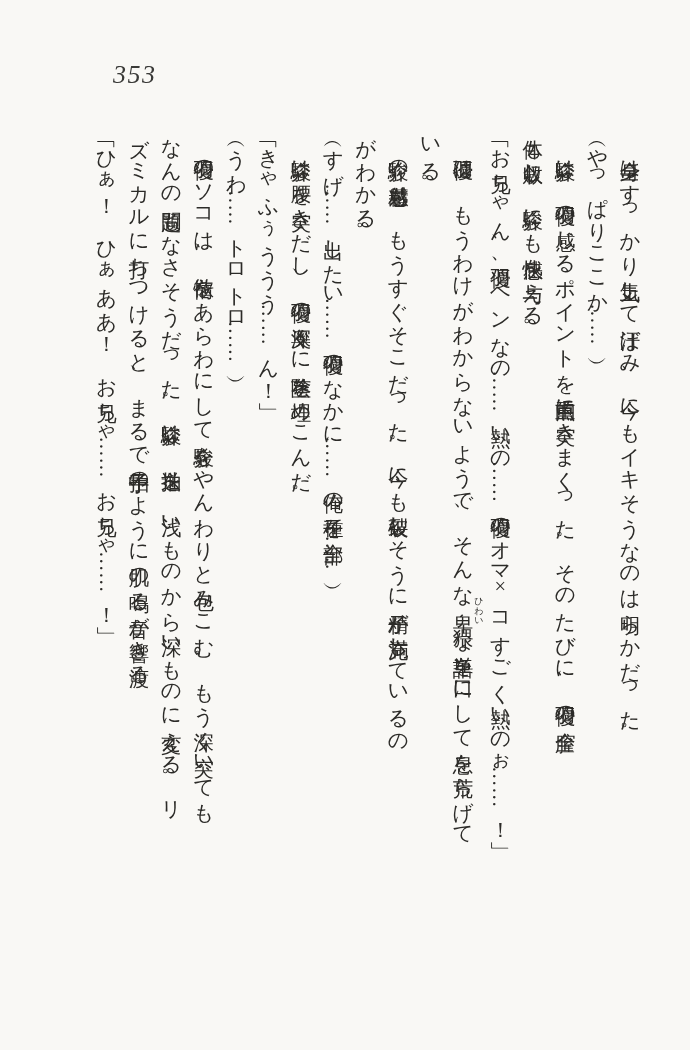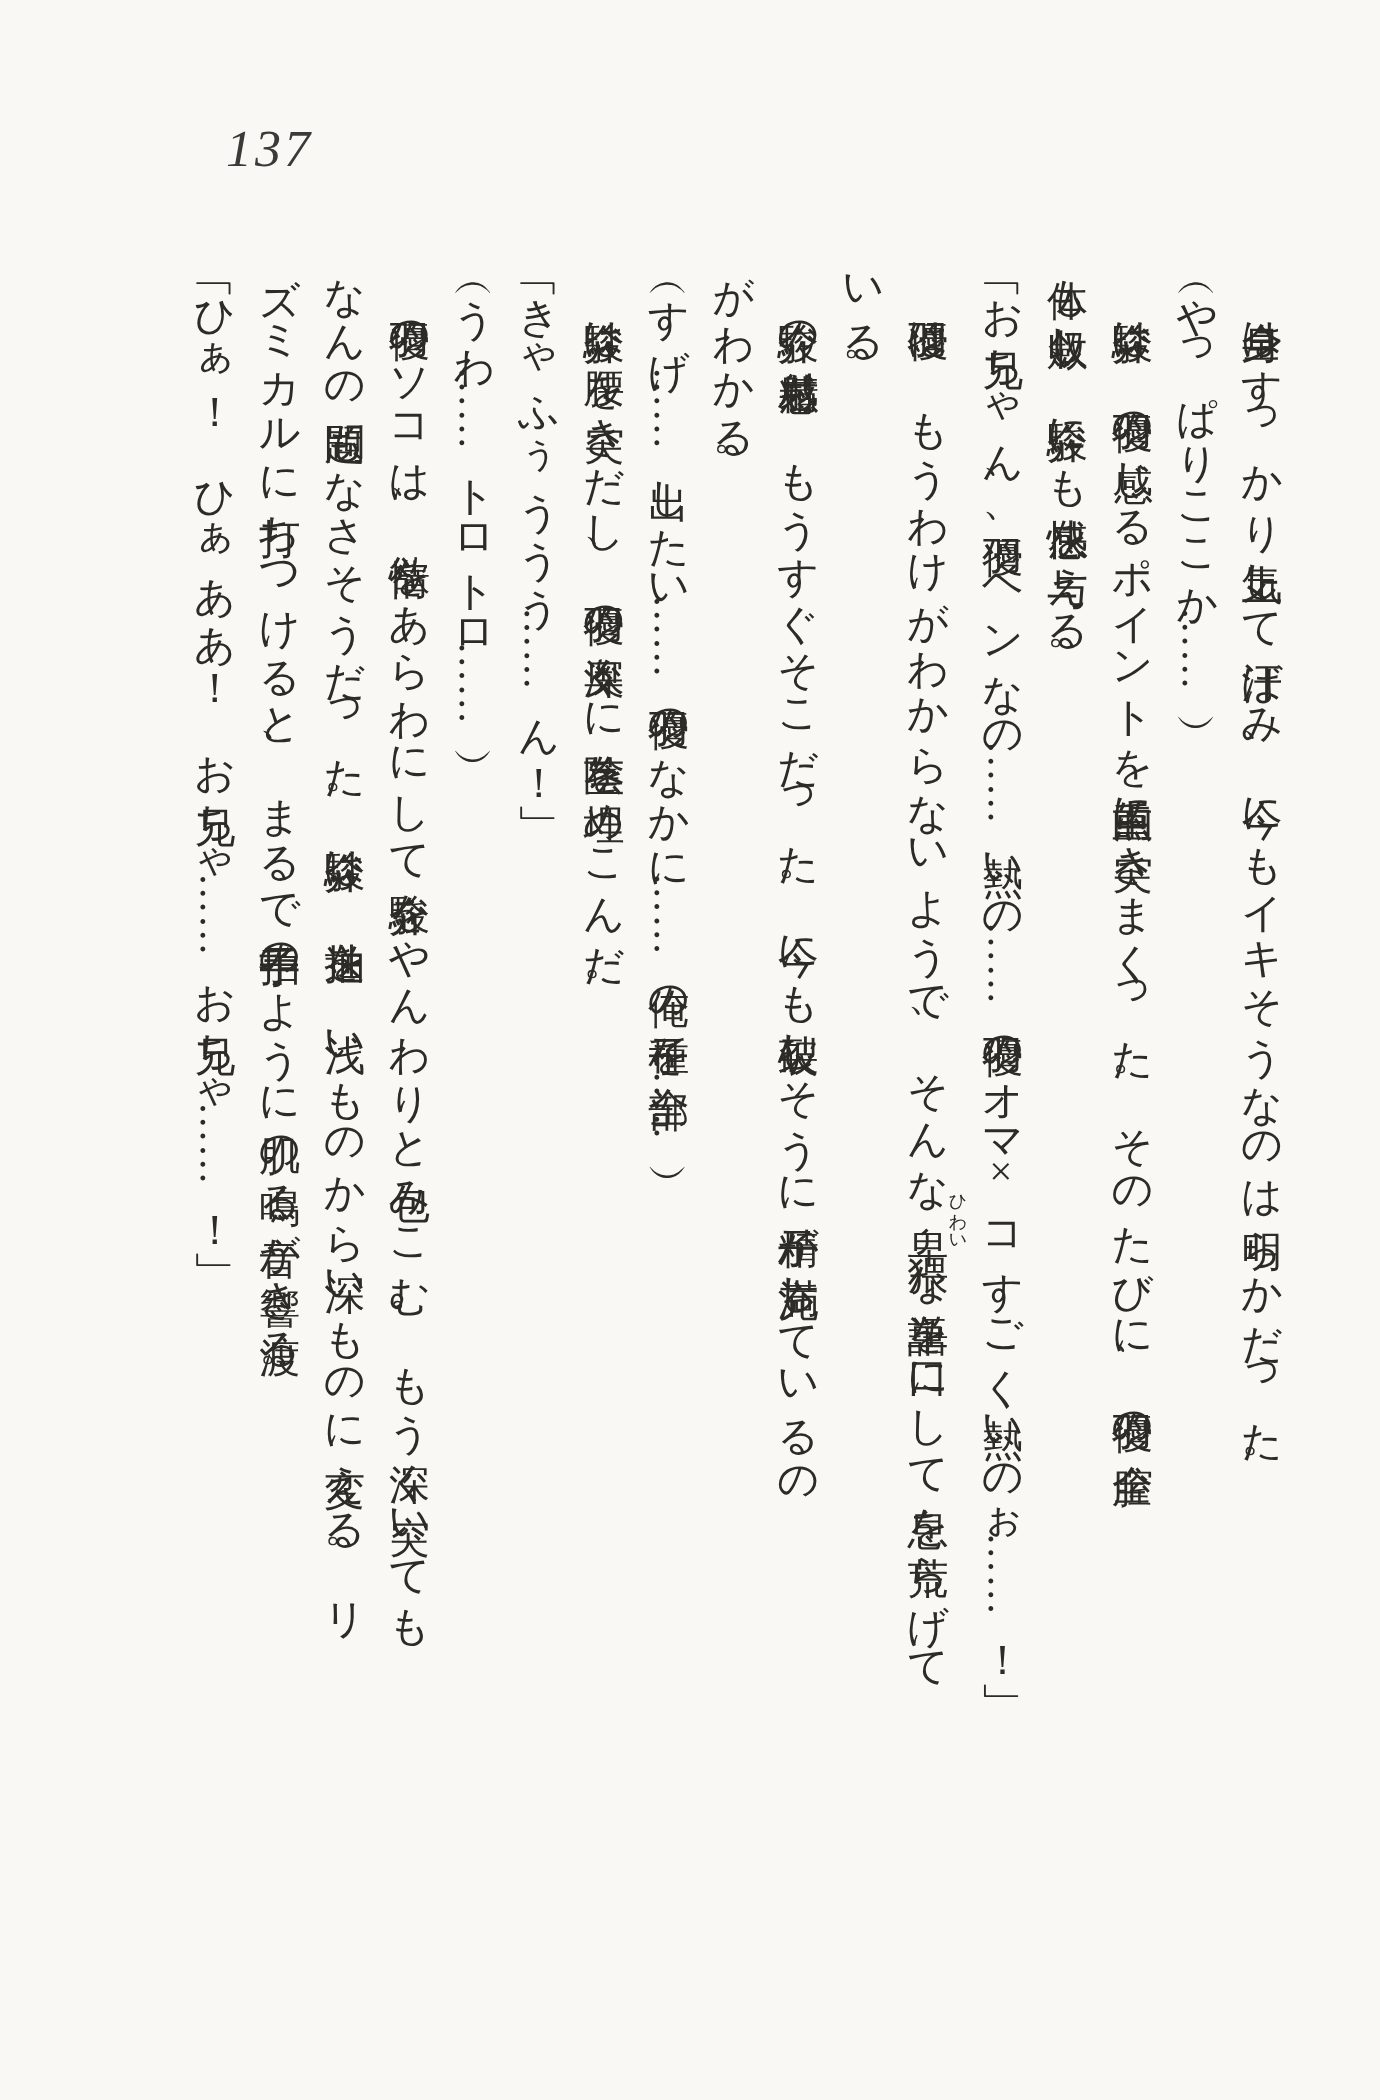--- a/index.html
+++ b/index.html
@@ -49,21 +49,21 @@
   rt {
     font-size: 9px;
     letter-spacing: 0;
     color: var(--fg, #2c2b28);
   }
 </style>
 </head>
 <body>
 
 <div class="page">
-  <div class="page-number">137</div>
+  <div class="page-number">353</div>
   <div class="text-block" id="text-block">
       <p class="line ind-1">全身はすっかり上気して汗ばみ、今にもイキそうなのは明らかだった。</p>
       <p class="line ind-0_5">（やっぱりここか……）</p>
       <p class="line ind-1">駿介は、優羽の感じるポイントを重点的に突きまくった。そのたびに、優羽の膣全</p>
       <p class="line ind-0">体も収斂し、駿介にも快感を与える。</p>
       <p class="line ind-0_5">「お兄ちゃん、優羽、ヘンなの……熱いの……優羽のオマ×コすごく熱いのぉ……！」</p>
       <p class="line ind-1">優羽は、もうわけがわからないようで、そんな<ruby>卑猥<rt>ひわい</rt></ruby>な単語を口にして息を荒らげて</p>
       <p class="line ind-0">いる。</p>
       <p class="line ind-1">駿介の射精感も、もうすぐそこだった。今にも破裂しそうに精子が充満しているの</p>
       <p class="line ind-0">がわかる。</p>

